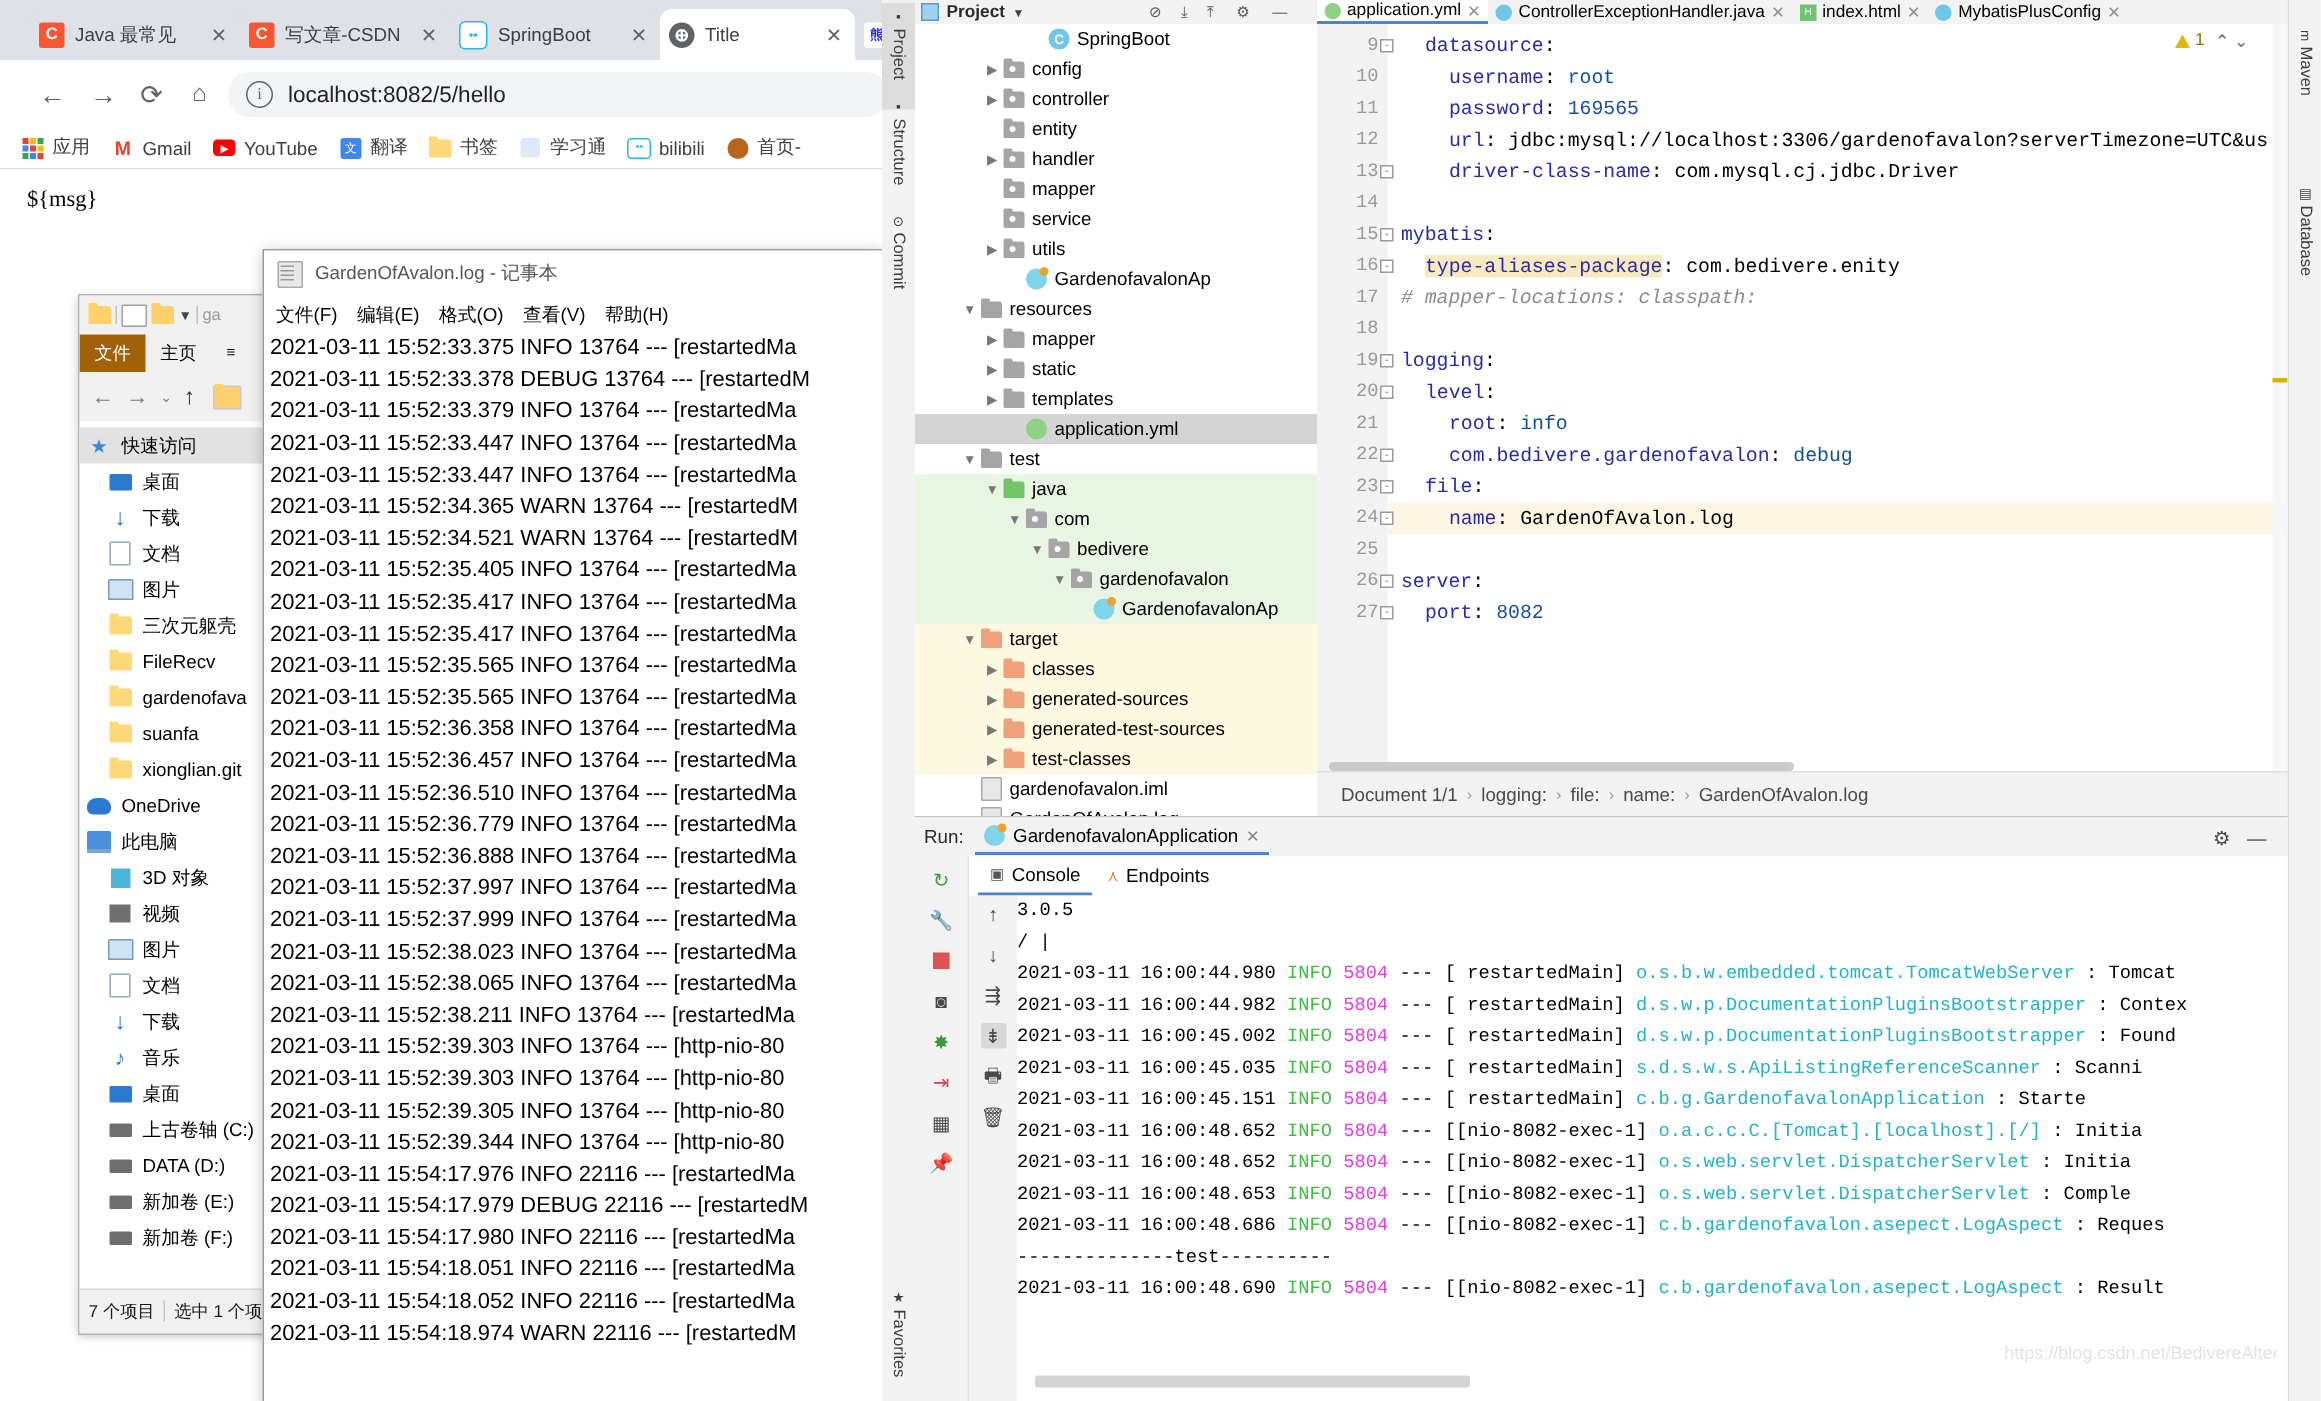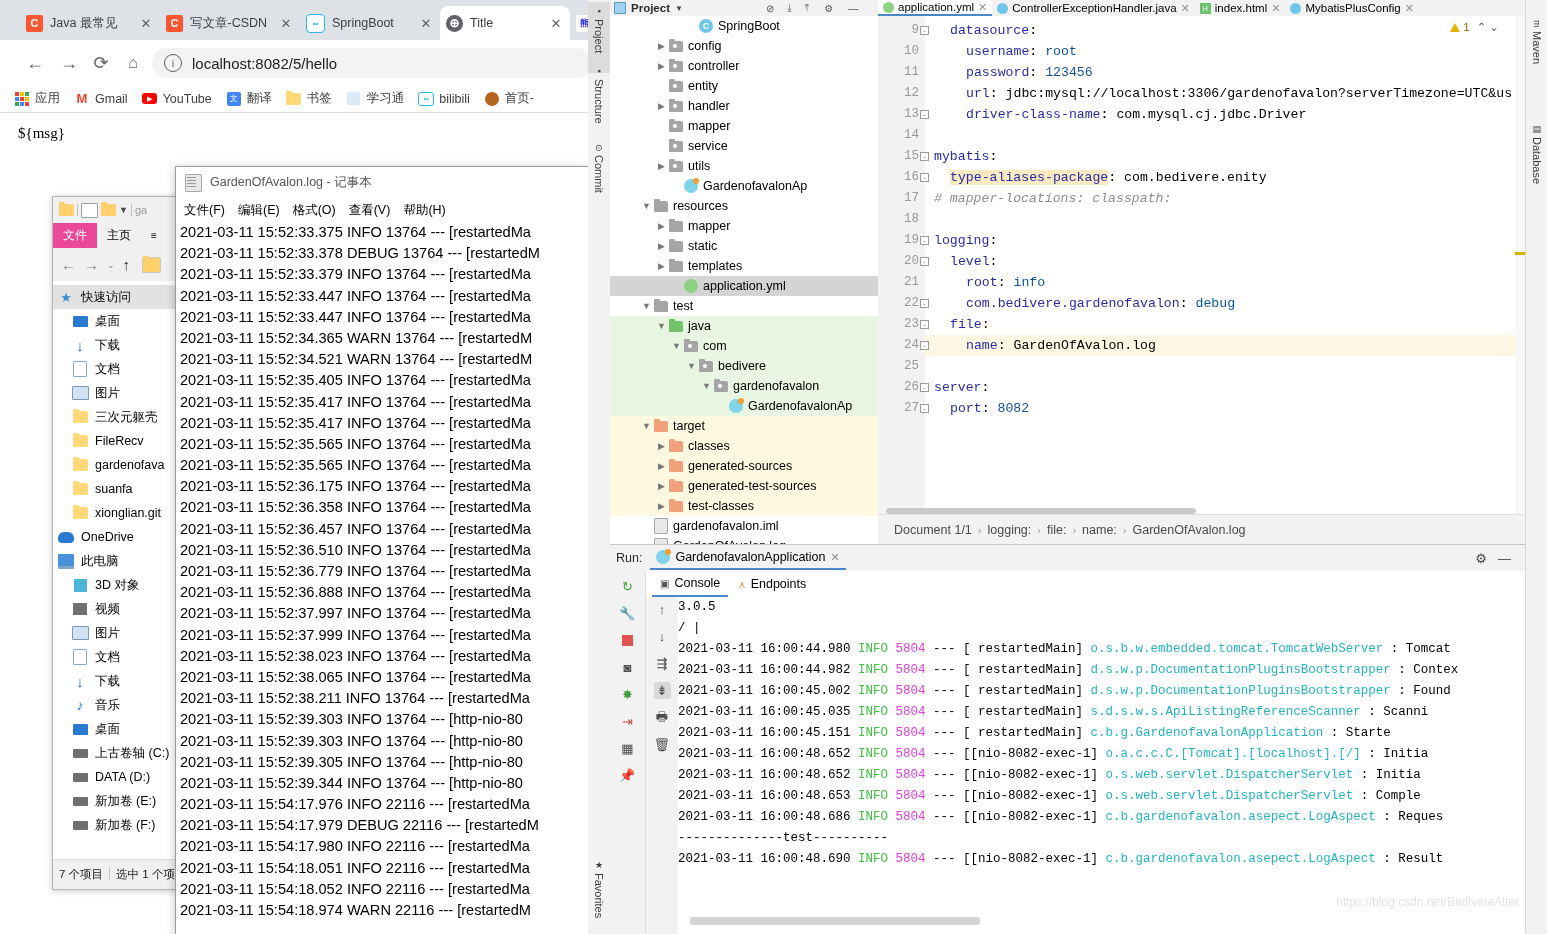--- a/index.html
+++ b/index.html
@@ -53,21 +53,21 @@
        border:1px solid #b5b5b5;box-shadow:0 1px 6px rgba(0,0,0,.22);overflow:hidden;}
   #exp-titlebar{position:absolute;left:0;top:0;width:160px;height:26px;background:#f0f0f0;
        display:flex;align-items:center;padding-left:6px;box-sizing:border-box;gap:3px;}
   .qa-ico{width:15px;height:13px;border-radius:1px;}
   .folder-ico{width:15px;height:12px;background:#ffd06b;border-radius:1px 2px 1px 1px;position:relative;}
   .folder-ico:before{content:"";position:absolute;left:0;top:-2px;width:6px;height:3px;background:#ffd06b;border-radius:1px;}
   .vsepq{width:1px;height:12px;background:#c0c0c0;}
   #exp-ribbon{position:absolute;left:0;top:26px;width:160px;height:25px;background:#f0f0f0;
        display:flex;align-items:flex-end;}
   .rbt{height:25px;padding:0 10px;display:flex;align-items:center;font-size:12px;}
-  .rbt.sel{background:#ec4899;color:#fff;}
+  .rbt.sel{background:#a16207;color:#fff;}
   .rbt.un{color:#000;}
   #exp-addrbar{position:absolute;left:0;top:51px;width:160px;height:33px;background:#f0f0f0;
        display:flex;align-items:center;gap:8px;padding-left:8px;box-sizing:border-box;}
   .abarrow{color:#7a7a7a;font-size:15px;}
   .abarrow.dark{color:#2b2b2b;}
   #exp-navpane{position:absolute;left:0;top:84px;width:160px;height:578px;background:#fff;
        overflow:hidden;padding-top:4px;box-sizing:border-box;}
   .navrow{height:24px;display:flex;align-items:center;font-size:12.5px;color:#000;
        white-space:nowrap;padding-left:4px;box-sizing:border-box;}
   .navrow.hl{background:#e2e2e2;}
@@ -522,21 +522,20 @@
       <div class="npline">2021-03-11 15:52:33.379  INFO 13764 --- [restartedMa</div>
       <div class="npline">2021-03-11 15:52:33.447  INFO 13764 --- [restartedMa</div>
       <div class="npline">2021-03-11 15:52:33.447  INFO 13764 --- [restartedMa</div>
       <div class="npline">2021-03-11 15:52:34.365  WARN 13764 --- [restartedM</div>
       <div class="npline">2021-03-11 15:52:34.521  WARN 13764 --- [restartedM</div>
       <div class="npline">2021-03-11 15:52:35.405  INFO 13764 --- [restartedMa</div>
       <div class="npline">2021-03-11 15:52:35.417  INFO 13764 --- [restartedMa</div>
       <div class="npline">2021-03-11 15:52:35.417  INFO 13764 --- [restartedMa</div>
       <div class="npline">2021-03-11 15:52:35.565  INFO 13764 --- [restartedMa</div>
       <div class="npline">2021-03-11 15:52:35.565  INFO 13764 --- [restartedMa</div>
-      <div class="npline">2021-03-11 15:52:36.175  INFO 13764 --- [restartedMa</div>
       <div class="npline">2021-03-11 15:52:36.358  INFO 13764 --- [restartedMa</div>
       <div class="npline">2021-03-11 15:52:36.457  INFO 13764 --- [restartedMa</div>
       <div class="npline">2021-03-11 15:52:36.510  INFO 13764 --- [restartedMa</div>
       <div class="npline">2021-03-11 15:52:36.779  INFO 13764 --- [restartedMa</div>
       <div class="npline">2021-03-11 15:52:36.888  INFO 13764 --- [restartedMa</div>
       <div class="npline">2021-03-11 15:52:37.997  INFO 13764 --- [restartedMa</div>
       <div class="npline">2021-03-11 15:52:37.999  INFO 13764 --- [restartedMa</div>
       <div class="npline">2021-03-11 15:52:38.023  INFO 13764 --- [restartedMa</div>
       <div class="npline">2021-03-11 15:52:38.065  INFO 13764 --- [restartedMa</div>
       <div class="npline">2021-03-11 15:52:38.211  INFO 13764 --- [restartedMa</div>
@@ -858,21 +857,21 @@
       <span class="wtri"></span>
       <span>1</span>
       <span style="color:#666;margin-left:4px;">⌃</span>
       <span style="color:#666;">⌄</span>
     </div>
     <div id="editor-scroll">
       <div id="editor-marker"></div>
     </div>
   <div class="eline" style="top: 4px; padding-left: 16px;"><span class="k-key">datasource</span><span class="k-plain">:</span></div>
       <div class="eline" style="top: 25px; padding-left: 32px;"><span class="k-key">username</span><span class="k-plain">: </span><span class="k-val">root</span></div>
-      <div class="eline" style="top: 46px; padding-left: 32px;"><span class="k-key">password</span><span class="k-plain">: </span><span class="k-num">123456</span></div>
+      <div class="eline" style="top: 46px; padding-left: 32px;"><span class="k-key">password</span><span class="k-plain">: </span><span class="k-num">169565</span></div>
       <div class="eline" style="top: 67px; padding-left: 32px;"><span class="k-key">url</span><span class="k-plain">: </span><span class="k-plain">jdbc:mysql://localhost:3306/gardenofavalon?serverTimezone=UTC&amp;us</span></div>
       <div class="eline" style="top: 88px; padding-left: 32px;"><span class="k-key">driver-class-name</span><span class="k-plain">: </span><span class="k-plain">com.mysql.cj.jdbc.Driver</span></div>
       <div class="eline" style="top: 109px; padding-left: 0px;"></div>
       <div class="eline" style="top: 130px; padding-left: 0px;"><span class="k-key">mybatis</span><span class="k-plain">:</span></div>
       <div class="eline" style="top: 151px; padding-left: 16px;"><span class="k-hl">type-aliases-package</span><span class="k-plain">: </span><span class="k-plain">com.bedivere.enity</span></div>
       <div class="eline" style="top: 172px; padding-left: 0px;"><span class="k-cmt">#  mapper-locations: classpath:</span></div>
       <div class="eline" style="top: 193px; padding-left: 0px;"></div>
       <div class="eline" style="top: 214px; padding-left: 0px;"><span class="k-key">logging</span><span class="k-plain">:</span></div>
       <div class="eline" style="top: 235px; padding-left: 16px;"><span class="k-key">level</span><span class="k-plain">:</span></div>
       <div class="eline" style="top: 256px; padding-left: 32px;"><span class="k-key">root</span><span class="k-plain">: </span><span class="k-val">info</span></div>

